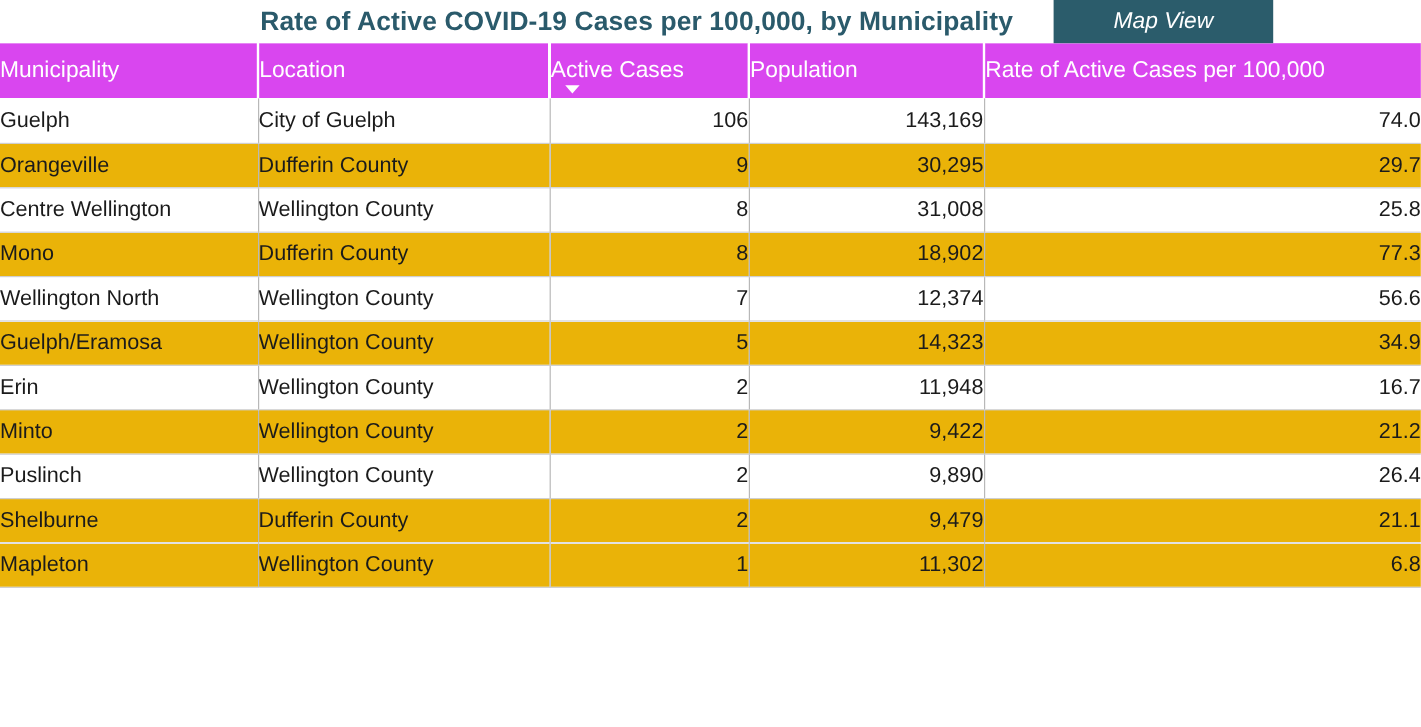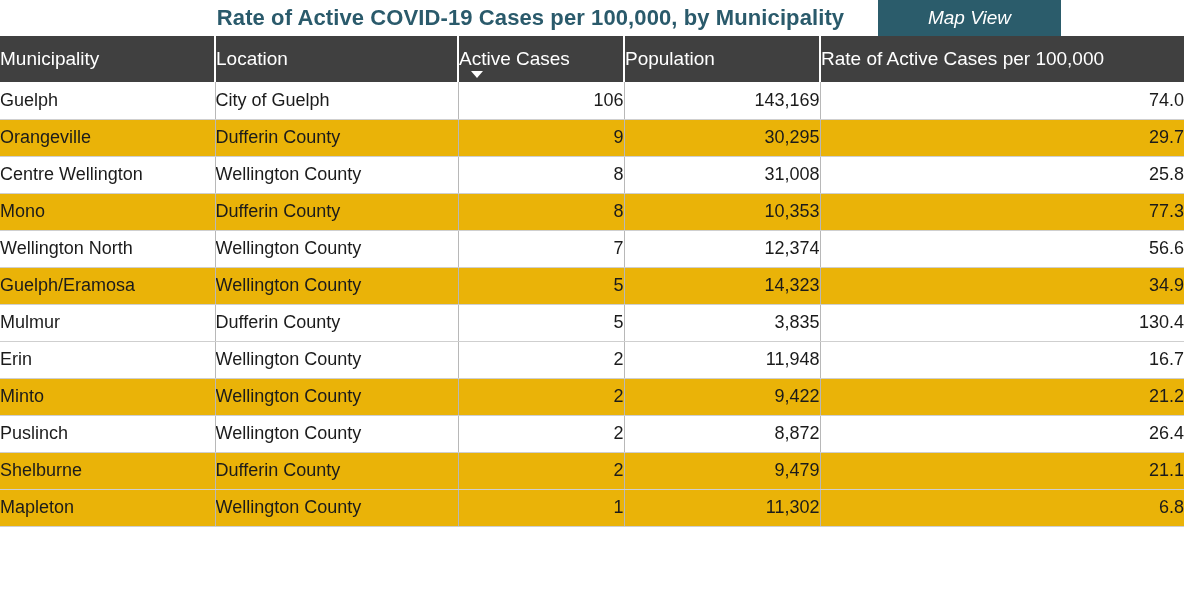--- a/index.html
+++ b/index.html
@@ -56,21 +56,21 @@
     width: 1184px;
     border-collapse: collapse;
     table-layout: fixed;
   }
   .table th, .table td {
     padding: 0;
     margin: 0;
   }
   thead tr {
     height: 46px;
-    background: #404040;
+    background: #d946ef;
   }
   thead th {
     color: #ffffff;
     font-size: 19px;
     font-weight: normal;
     text-align: left;
     vertical-align: middle;
     padding: 0 10px;
     border-right: 2px solid #ffffff;
     position: relative;
@@ -170,63 +170,56 @@
         <td>Centre Wellington</td>
         <td>Wellington County</td>
         <td class="num">8</td>
         <td class="num">31,008</td>
         <td class="num">25.8</td>
       </tr>
       <tr class="even">
         <td>Mono</td>
         <td>Dufferin County</td>
         <td class="num">8</td>
-        <td class="num">10,353</td>
+        <td class="num">18,902</td>
         <td class="num">77.3</td>
       </tr>
       <tr class="odd">
         <td>Wellington North</td>
         <td>Wellington County</td>
         <td class="num">7</td>
         <td class="num">12,374</td>
         <td class="num">56.6</td>
       </tr>
       <tr class="even">
         <td>Guelph/Eramosa</td>
         <td>Wellington County</td>
         <td class="num">5</td>
         <td class="num">14,323</td>
         <td class="num">34.9</td>
       </tr>
       <tr class="odd">
-        <td>Mulmur</td>
-        <td>Dufferin County</td>
-        <td class="num">5</td>
-        <td class="num">3,835</td>
-        <td class="num">130.4</td>
-      </tr>
-      <tr class="odd">
         <td>Erin</td>
         <td>Wellington County</td>
         <td class="num">2</td>
         <td class="num">11,948</td>
         <td class="num">16.7</td>
       </tr>
       <tr class="even">
         <td>Minto</td>
         <td>Wellington County</td>
         <td class="num">2</td>
         <td class="num">9,422</td>
         <td class="num">21.2</td>
       </tr>
       <tr class="odd">
         <td>Puslinch</td>
         <td>Wellington County</td>
         <td class="num">2</td>
-        <td class="num">8,872</td>
+        <td class="num">9,890</td>
         <td class="num">26.4</td>
       </tr>
       <tr class="even">
         <td>Shelburne</td>
         <td>Dufferin County</td>
         <td class="num">2</td>
         <td class="num">9,479</td>
         <td class="num">21.1</td>
       </tr>
       <tr class="even">

